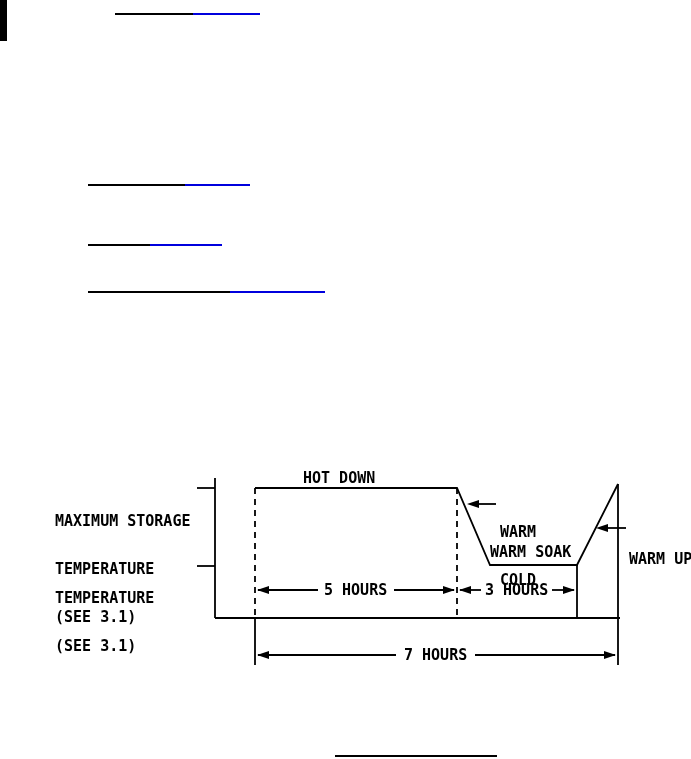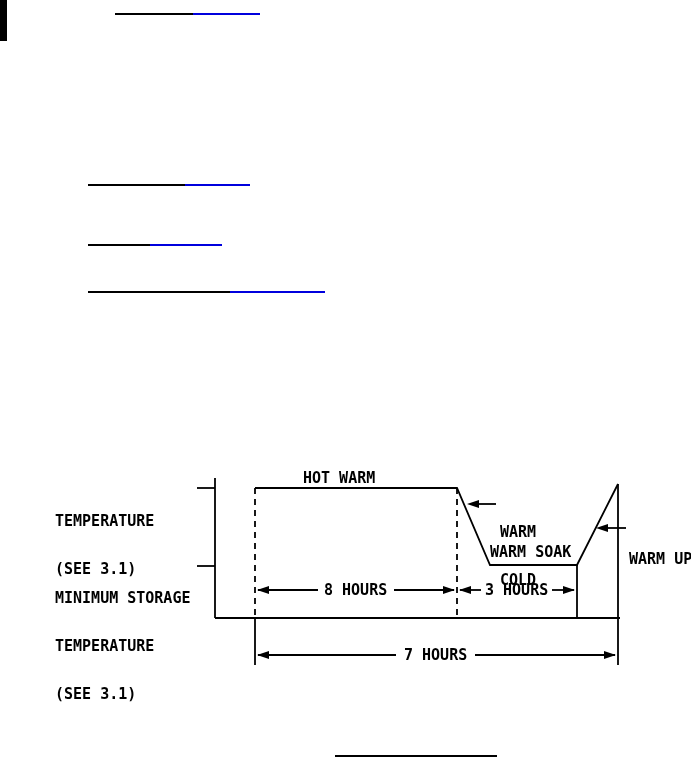--- a/index.html
+++ b/index.html
@@ -80,40 +80,40 @@
     <polygon points="459,590 471,586 471,594"></polygon>
     <polygon points="575,590 563,586 563,594"></polygon>
     <polygon points="257,655 269,651 269,659"></polygon>
     <polygon points="616,655 604,651 604,659"></polygon>
     <polygon points="467,504 479,500 479,508"></polygon>
     <polygon points="596,528 608,524 608,532"></polygon>
   </g>
 </svg>
 
 <div class="dtext" style="left:55px; top:481px">
+  <div>MAXIMUM STORAGE</div>
   <div>TEMPERATURE</div>
   <div>(SEE 3.1)</div>
 </div>
 
 <div class="dtext" style="left:55px; top:558px">
-  <div>MINIMUM STORAGE</div>
   <div>TEMPERATURE</div>
   <div>(SEE 3.1)</div>
 </div>
 
-<div class="dtext" style="left:303px; top:470px">HOT WARM</div>
+<div class="dtext" style="left:303px; top:470px">HOT DOWN</div>
 
 <div class="dtext" style="left:500px; top:492px">
   <div>WARM</div>
   <div>COLD</div>
 </div>
 
 <div class="dtext" style="left:490px; top:544px">WARM SOAK</div>
 
 <div class="dtext" style="left:629px; top:551px">WARM UP</div>
 
-<div class="dtext" style="left:324px; top:582px">8 HOURS</div>
+<div class="dtext" style="left:324px; top:582px">5 HOURS</div>
 
 <div class="dtext" style="left:485px; top:582px">3 HOURS</div>
 
 <div class="dtext" style="left:404px; top:647px">7 HOURS</div>
 
 <div class="abs caption-underline"></div>
 
 </body></html>

